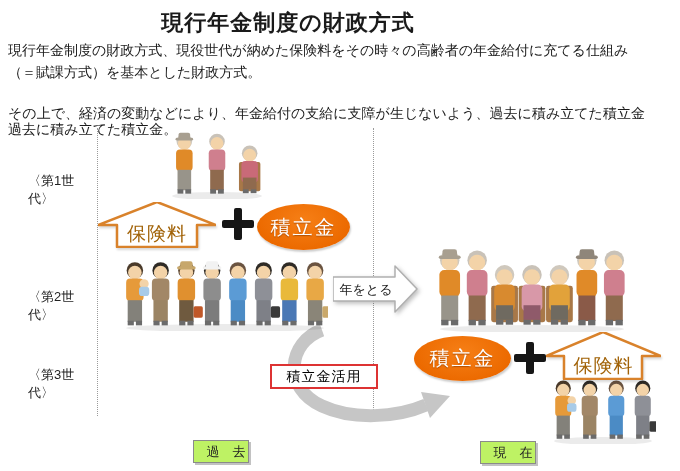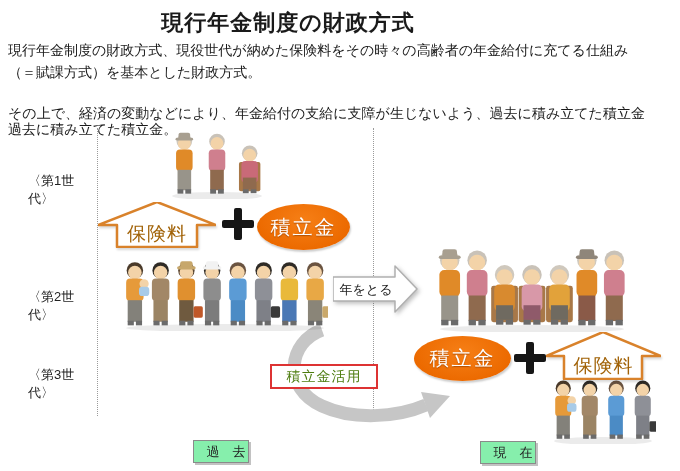--- a/index.html
+++ b/index.html
@@ -43,23 +43,23 @@
   .agingArrow{position:absolute;left:333px;top:264px;width:88px;height:50px;z-index:3;}
   .agingArrow svg{display:block;filter:drop-shadow(2px 2px 2px rgba(0,0,0,.25));}
   .agingArrow .lbl{position:absolute;left:2px;top:17px;width:62px;text-align:center;
                    font-size:13px;color:#222;}
 
   .swoosh{position:absolute;left:260px;top:318px;width:210px;height:115px;z-index:1;}
 
   .redbox{position:absolute;left:270px;top:364px;width:108px;height:25px;z-index:4;
           background:#fff;border:2px solid #dd3333;box-sizing:border-box;
           display:flex;align-items:center;justify-content:center;
-          font-size:14px;color:#4d7c0f;letter-spacing:1px;}
-
-  .timebox{position:absolute;width:56px;height:23px;background:#86efac;z-index:3;
+          font-size:14px;color:#000000;letter-spacing:1px;}
+
+  .timebox{position:absolute;width:56px;height:23px;background:#bef264;z-index:3;
            border:1px solid #8a8a8a;box-shadow:2px 2px 0 #c2c2c2;box-sizing:border-box;
            display:flex;align-items:center;justify-content:center;
            font-size:13px;color:#222;padding-left:10px;}
   .timebox.past{left:193px;top:440px;}
   .timebox.present{left:480px;top:441px;}
 </style>
 </head>
 <body>
 
 <div id="stage">

